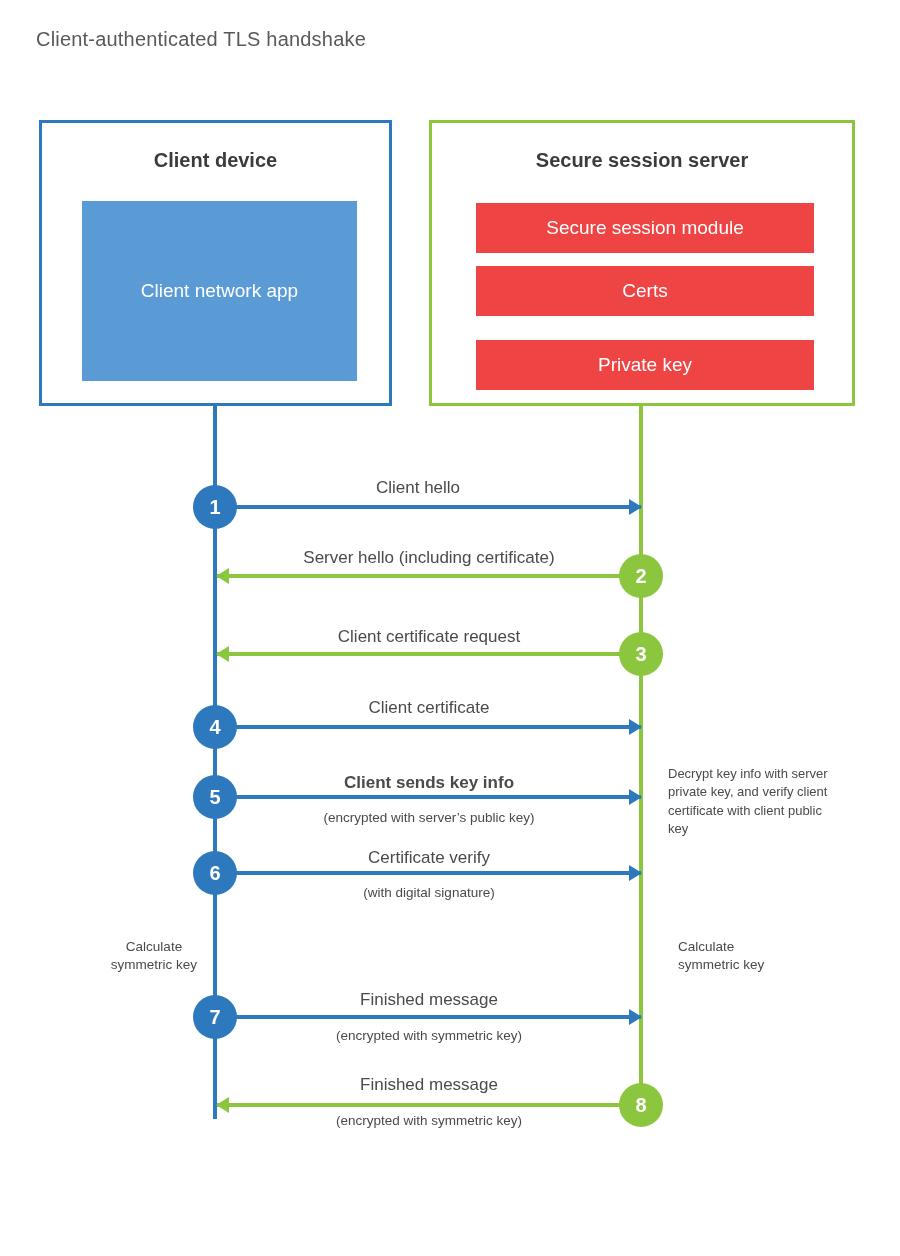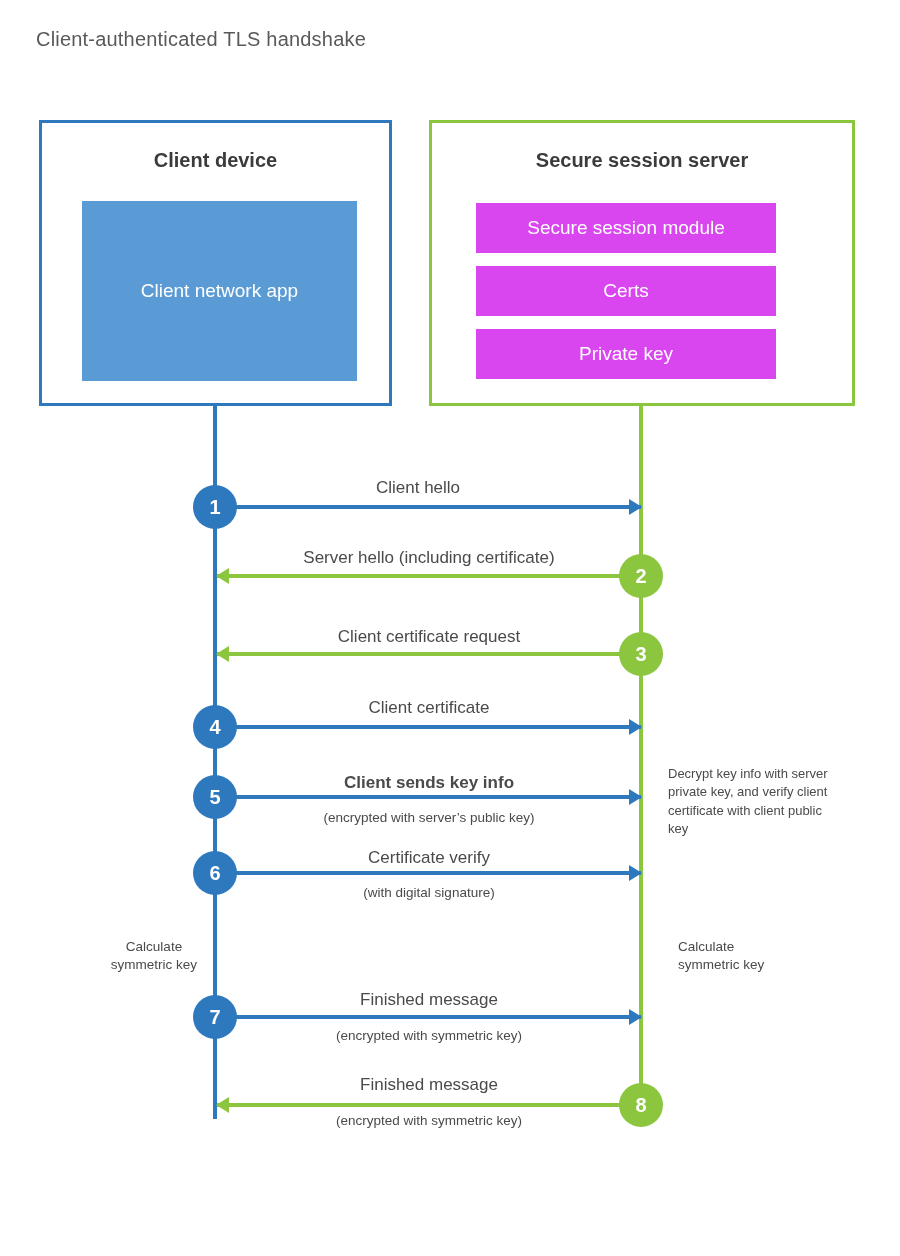--- a/index.html
+++ b/index.html
@@ -76,27 +76,27 @@
   }
   #client-app-block {
     left: 40px;
     top: 78px;
     width: 275px;
     height: 180px;
     background: #5B9BD5;
   }
   .server-row {
     left: 44px;
-    width: 300px;
+    width: 338px;
     height: 50px;
-    background: #d946ef;
+    background: #ef4444;
   }
   #server-row-0 { top: 80px; }
   #server-row-1 { top: 143px; }
-  #server-row-2 { top: 206px; text-align: right; }
+  #server-row-2 { top: 217px; text-align: right; }
 
   
   .lifeline {
     position: absolute;
     width: 4px;
   }
   #client-lifeline {
     left: 213px;
     top: 403px;
     height: 716px;

